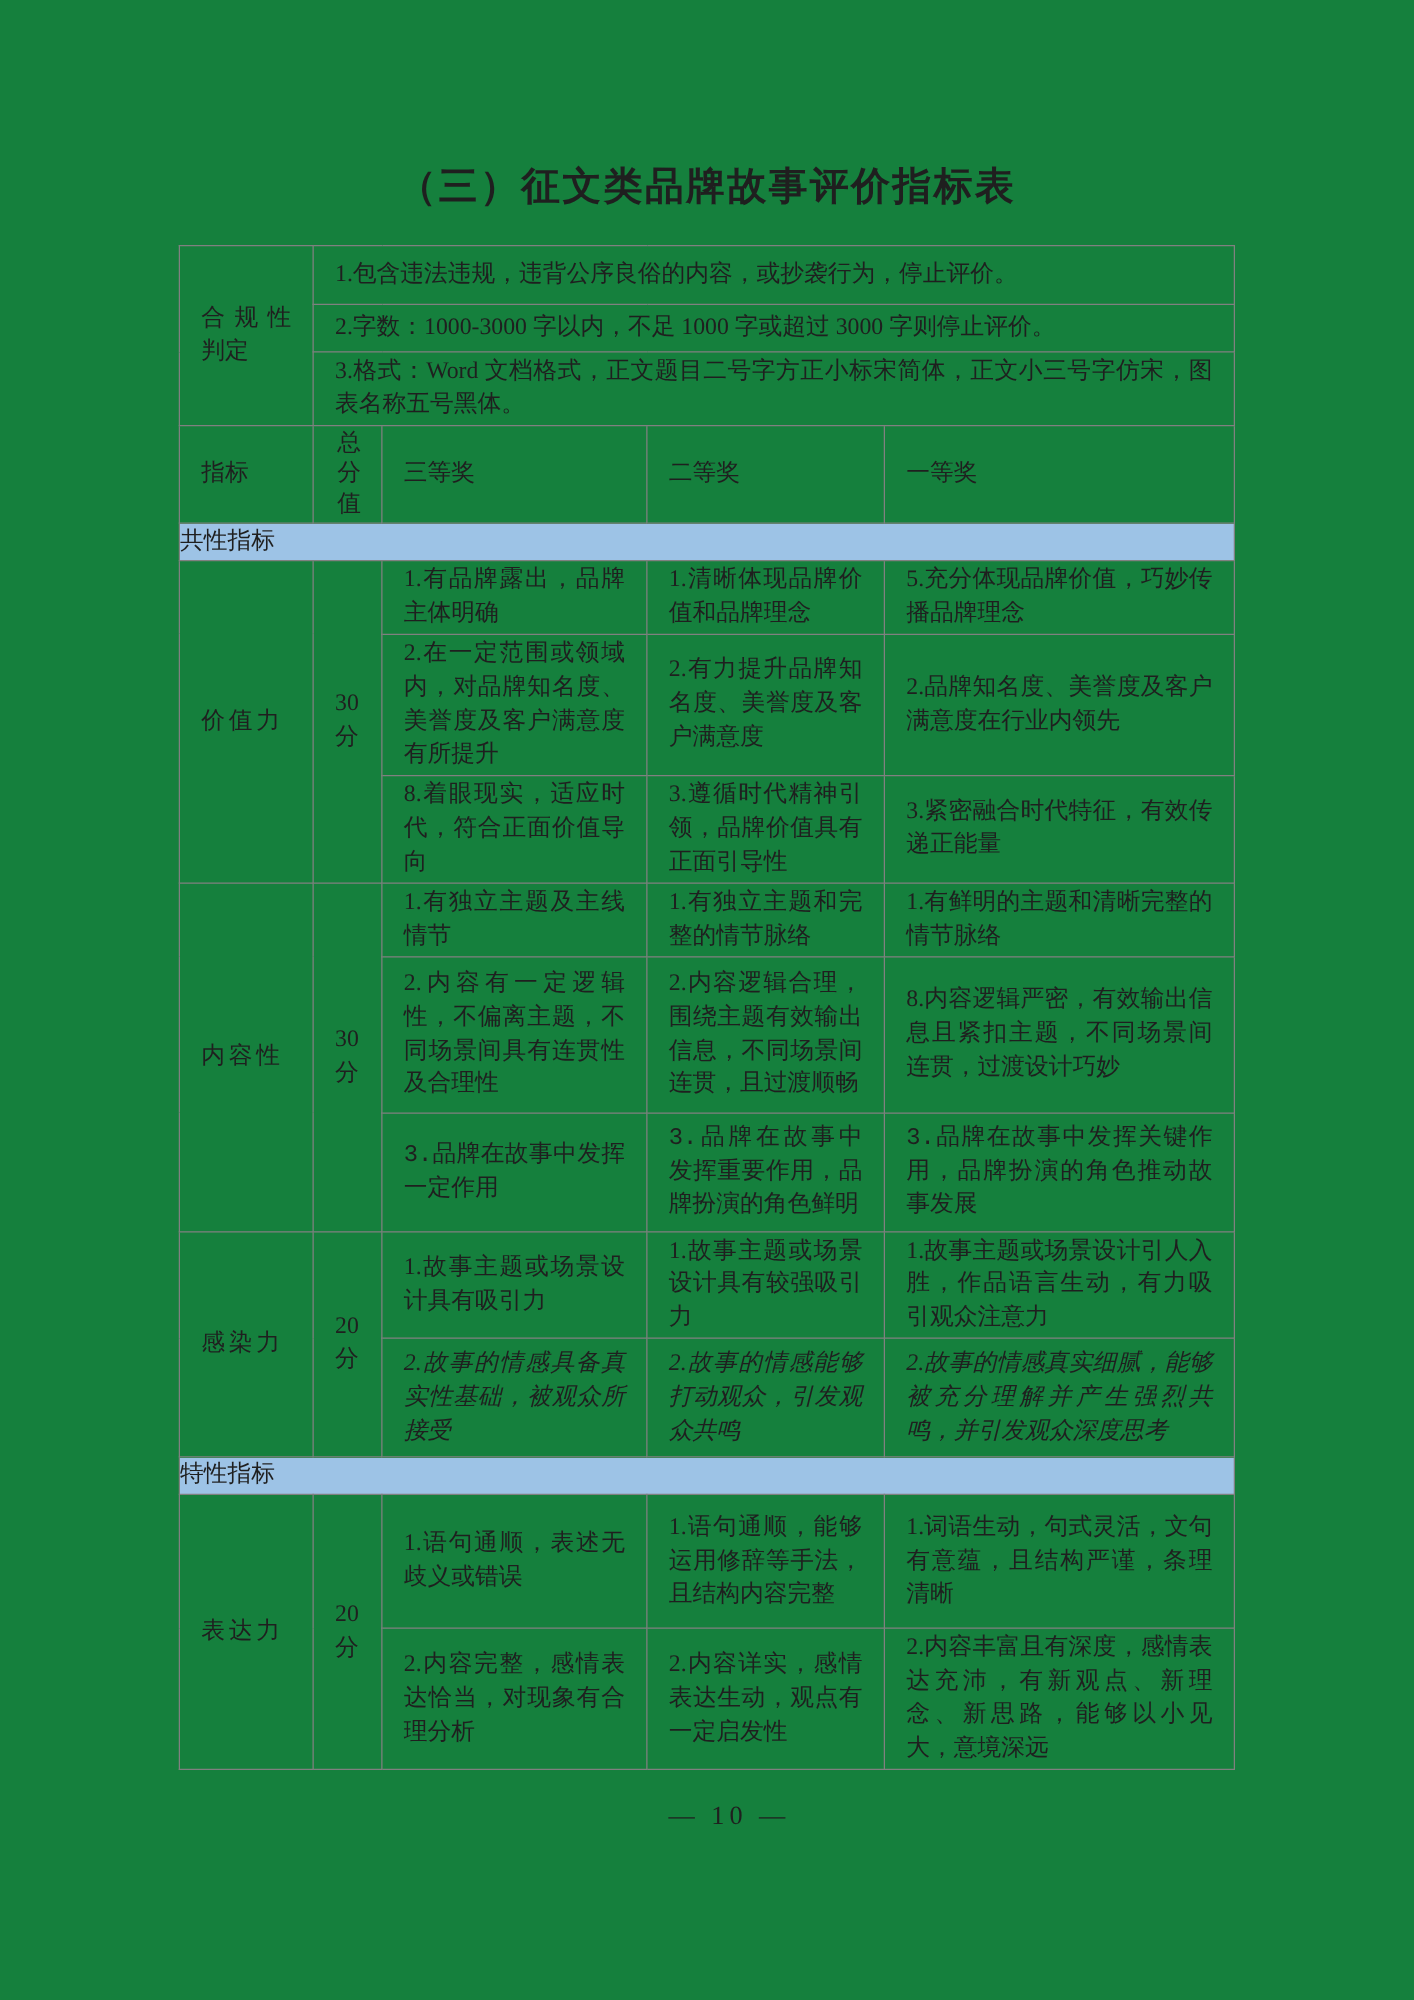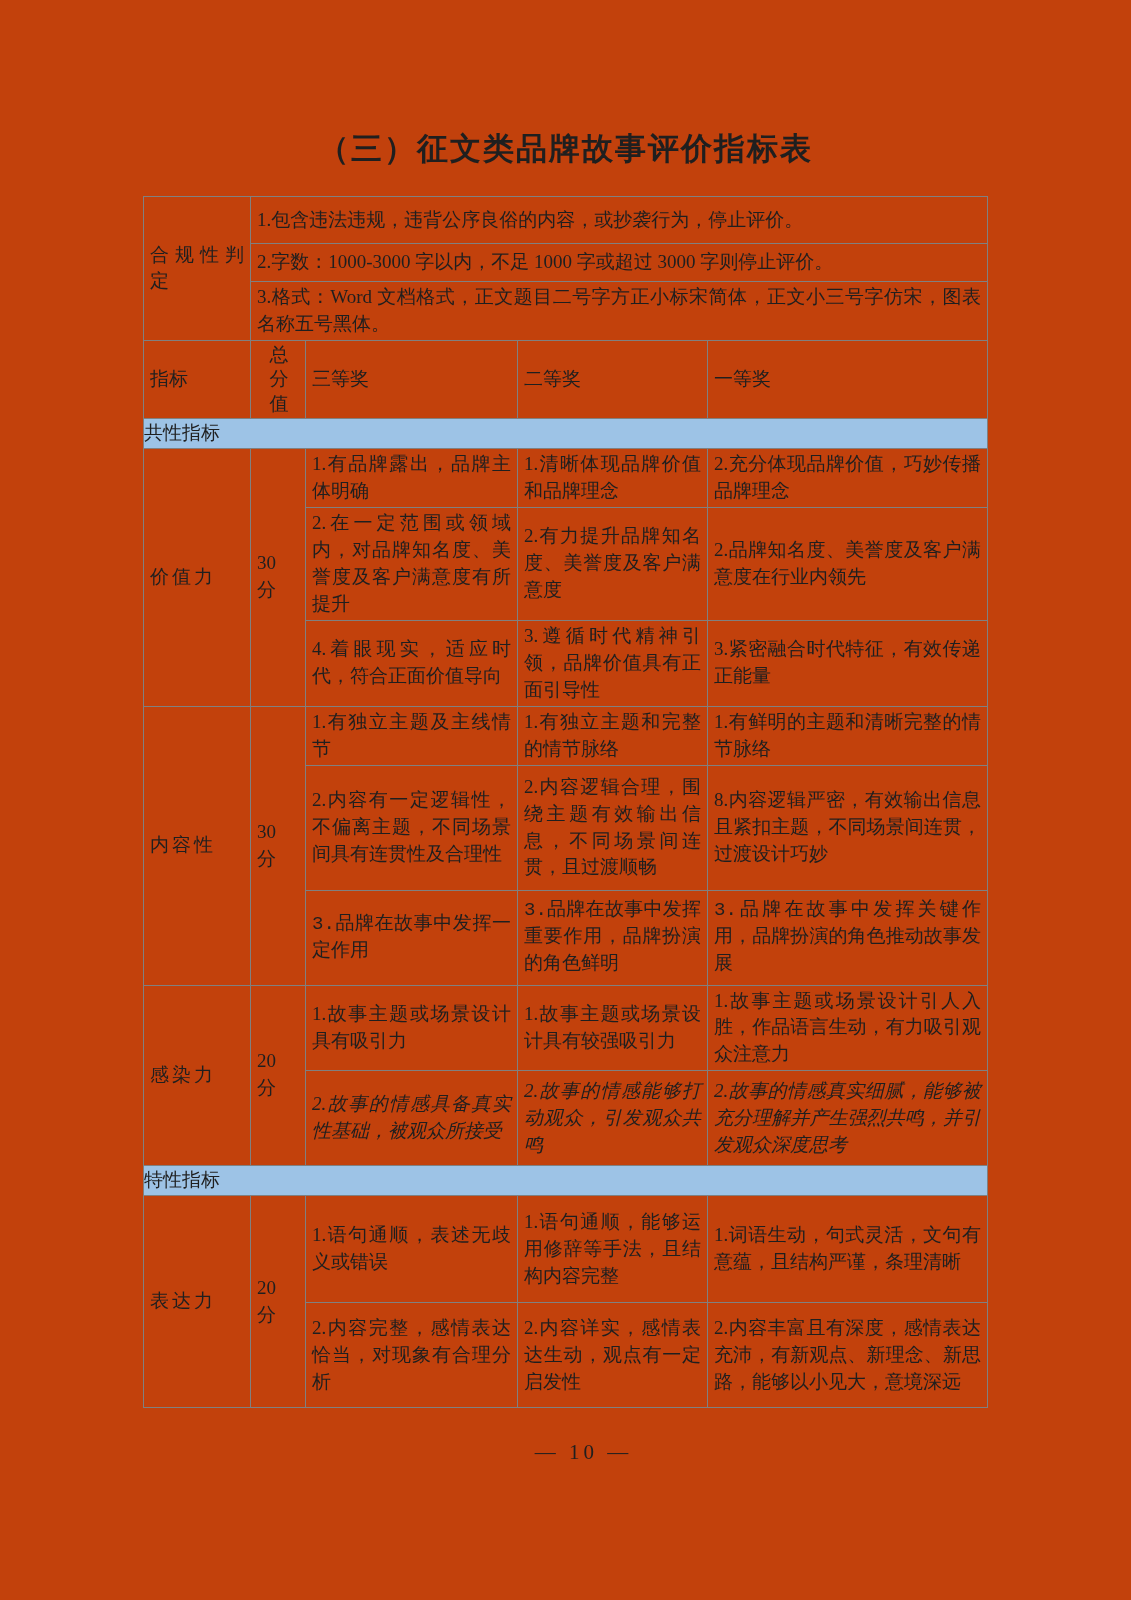--- a/index.html
+++ b/index.html
@@ -1,19 +1,19 @@
 <!DOCTYPE html>
 <html style="--band-blue: #9DC3E6;"><head>
 <meta charset="utf-8">
 <style>
   html,body { margin:0; padding:0; background:#ffffff; }
   .sheet {
     position:relative;
     width:1131px; height:1600px;
-    background:#c2410c;
+    background:#15803d;
     font-family:"Liberation Serif","DejaVu Serif",serif;
     color:#1f1f1f;
     overflow:hidden;
   }
   .doc-title {
     padding-top:128px;
     text-align:center;
     font-size:31px;
     font-weight:700;
     letter-spacing:2px;
@@ -21,21 +21,21 @@
   table.eval {
     width:844px;
     margin:26px auto 0 auto;
     border-collapse:collapse;
     table-layout:fixed;
     font-size:19px;
     line-height:1.42;
   }
   table.eval td {
     border:1px solid #808080;
-    padding:2px 6px;
+    padding:2px 17px;
     vertical-align:middle;
     text-align:justify;
     overflow:hidden;
   }
   td.center { text-align:center; }
   tr.band td {
     background:var(--band-blue,#9DC3E6);
     text-align:left;
     padding:1px 0;
     font-size:19px;
@@ -106,29 +106,29 @@
 
     <tr class="band hband">
       <td colspan="5">共性指标</td>
     </tr>
 
     <tr class="hv1">
       <td rowspan="3" class="center ind-name">价值力</td>
       <td rowspan="3" class="center">30 分</td>
       <td>1.有品牌露出，品牌主体明确</td>
       <td>1.清晰体现品牌价值和品牌理念</td>
-      <td>2.充分体现品牌价值，巧妙传播品牌理念</td>
+      <td>5.充分体现品牌价值，巧妙传播品牌理念</td>
     </tr>
     <tr class="hv2">
       <td>2.在一定范围或领域内，对品牌知名度、美誉度及客户满意度有所提升</td>
       <td>2.有力提升品牌知名度、美誉度及客户满意度</td>
       <td>2.品牌知名度、美誉度及客户满意度在行业内领先</td>
     </tr>
     <tr class="hv3">
-      <td>4.着眼现实，适应时代，符合正面价值导向</td>
+      <td>8.着眼现实，适应时代，符合正面价值导向</td>
       <td>3.遵循时代精神引领，品牌价值具有正面引导性</td>
       <td>3.紧密融合时代特征，有效传递正能量</td>
     </tr>
 
     <tr class="hn1">
       <td rowspan="3" class="center ind-name">内容性</td>
       <td rowspan="3" class="center">30 分</td>
       <td>1.有独立主题及主线情节</td>
       <td>1.有独立主题和完整的情节脉络</td>
       <td>1.有鲜明的主题和清晰完整的情节脉络</td>

